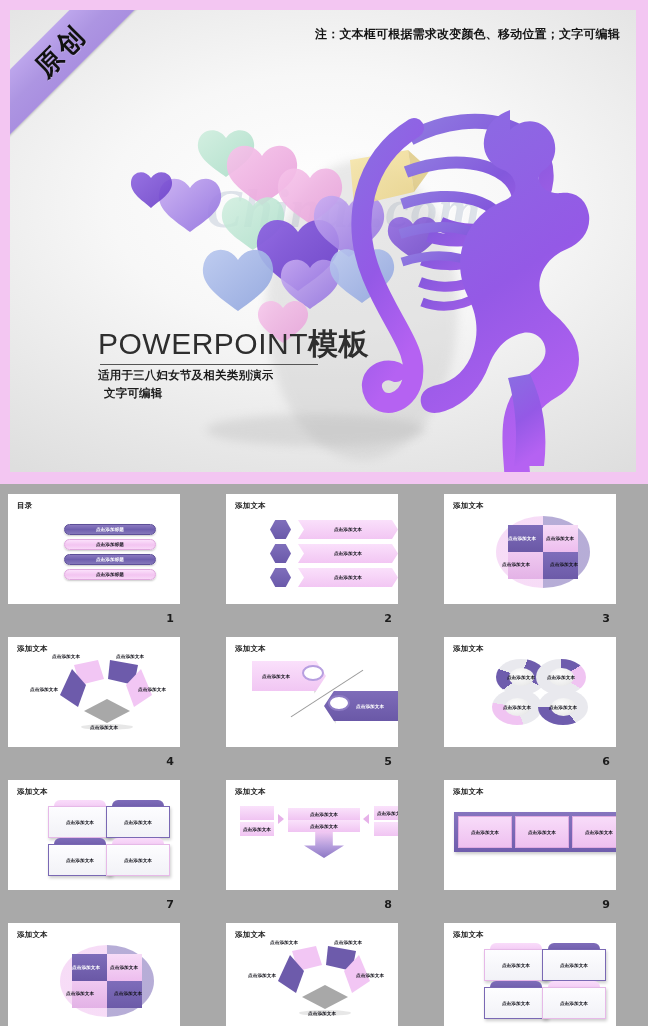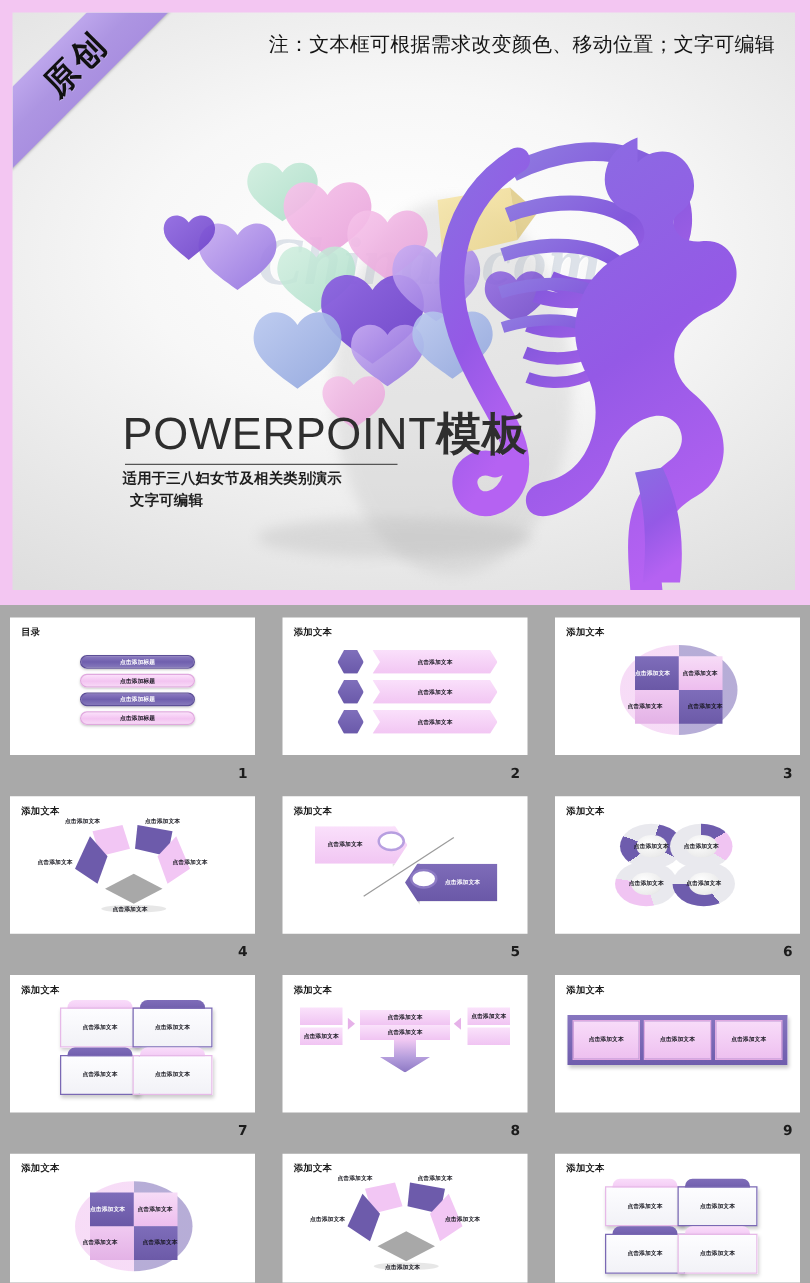--- a/index.html
+++ b/index.html
@@ -38,41 +38,41 @@
     box-shadow: 0 1px 2px rgba(0,0,0,0.18);
   }
   .ribbon span {
     font-family: "DejaVu Sans", sans-serif;
     font-weight: 700; font-size: 27px; color: #111;
     letter-spacing: 3px; text-shadow: 0 1px 0 rgba(255,255,255,0.25);
   }
   .hero-note {
     position: absolute; right: 16px; top: 16px; z-index: 35;
     font-family: "DejaVu Sans", sans-serif;
-    font-size: 16px; font-weight: 400; color: #141414;
+    font-size: 12px; font-weight: 700; color: #141414;
     letter-spacing: .2px; white-space: nowrap;
   }
 
   
   .watermark {
     position: absolute; left: 196px; top: 168px; z-index: 6;
     font-family: "Liberation Serif", serif;
     font-size: 54px; font-weight: 700; font-style: italic;
     color: rgba(150,165,190,0.30);
     letter-spacing: 1px; white-space: nowrap;
     text-shadow: 1px 1px 0 rgba(255,255,255,0.5);
   }
 
   .artwork { position: absolute; left: 0; top: 0; width: 100%; height: 100%; z-index: 10; }
 
   
   .title-block { position: absolute; left: 88px; top: 318px; z-index: 30; }
   .title-main {
     font-family: "Liberation Sans", sans-serif;
-    font-size: 36px; font-weight: 400; color: #2e2e2e;
+    font-size: 30px; font-weight: 400; color: #2e2e2e;
     letter-spacing: .5px; line-height: 1.05; white-space: nowrap;
   }
   .title-main .cjk { font-family: "DejaVu Sans", sans-serif; font-weight: 700; }
   .title-rule { width: 218px; height: 1px; background: #555; margin: 4px 0 3px 2px; }
   .title-sub {
     font-family: "DejaVu Sans", sans-serif;
     font-size: 11.5px; font-weight: 700; color: #1d1d1d;
     letter-spacing: .2px; white-space: nowrap;
   }
   .title-url {
@@ -86,21 +86,21 @@
     margin-top: 3px; margin-left: 6px; letter-spacing: .2px;
   }
 
   
   .grid {
     position: absolute; left: 0; top: 484px; width: 648px; height: 542px;
     background: #a9a9a9;
   }
   .cell {
     position: absolute;
-    width: 196px; height: 131px;
+    width: 172px; height: 131px;
   }
   .slide {
     position: relative; width: 100%; height: 110px;
     background: #ffffff;
     overflow: hidden;
   }
   .slide-num {
     position: absolute; right: 6px; bottom: 0px;
     font-family: "DejaVu Sans", sans-serif;
     font-size: 11px; font-weight: 700; color: #1c1c1c;

